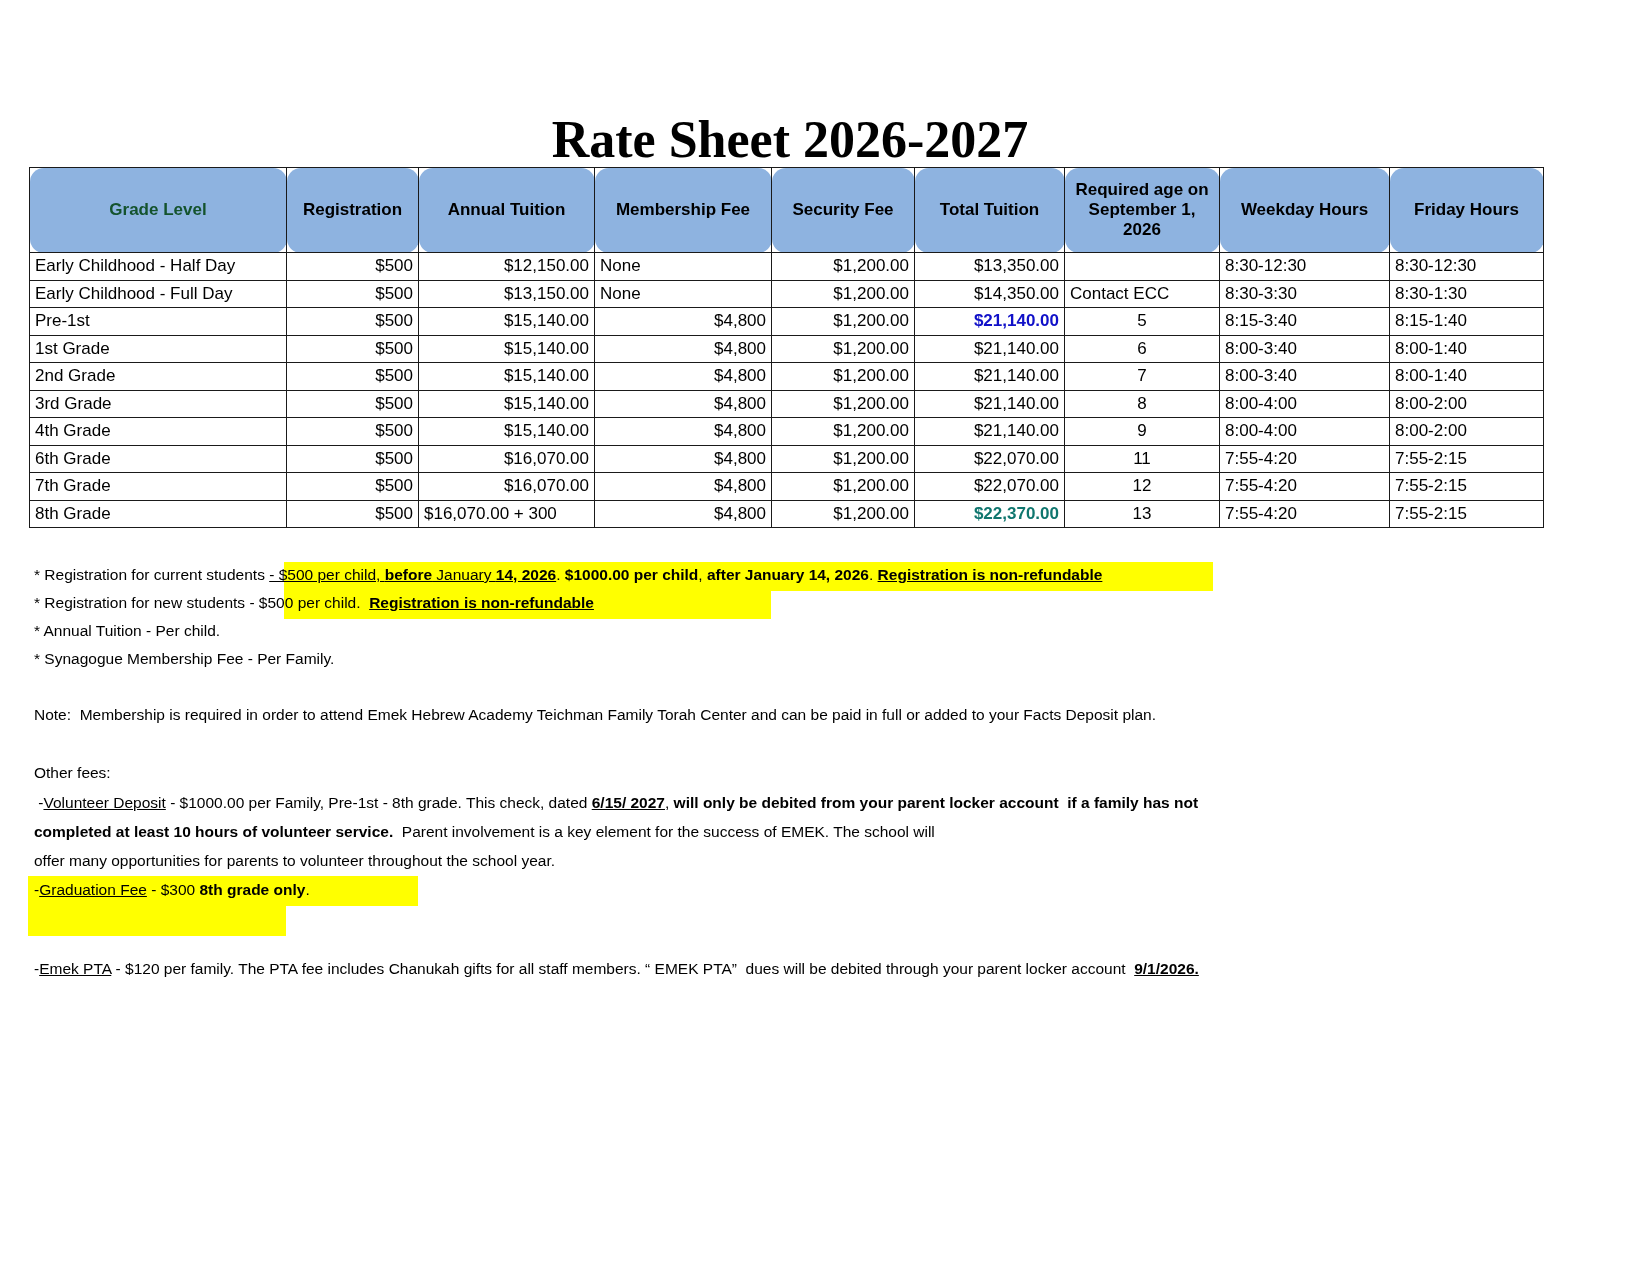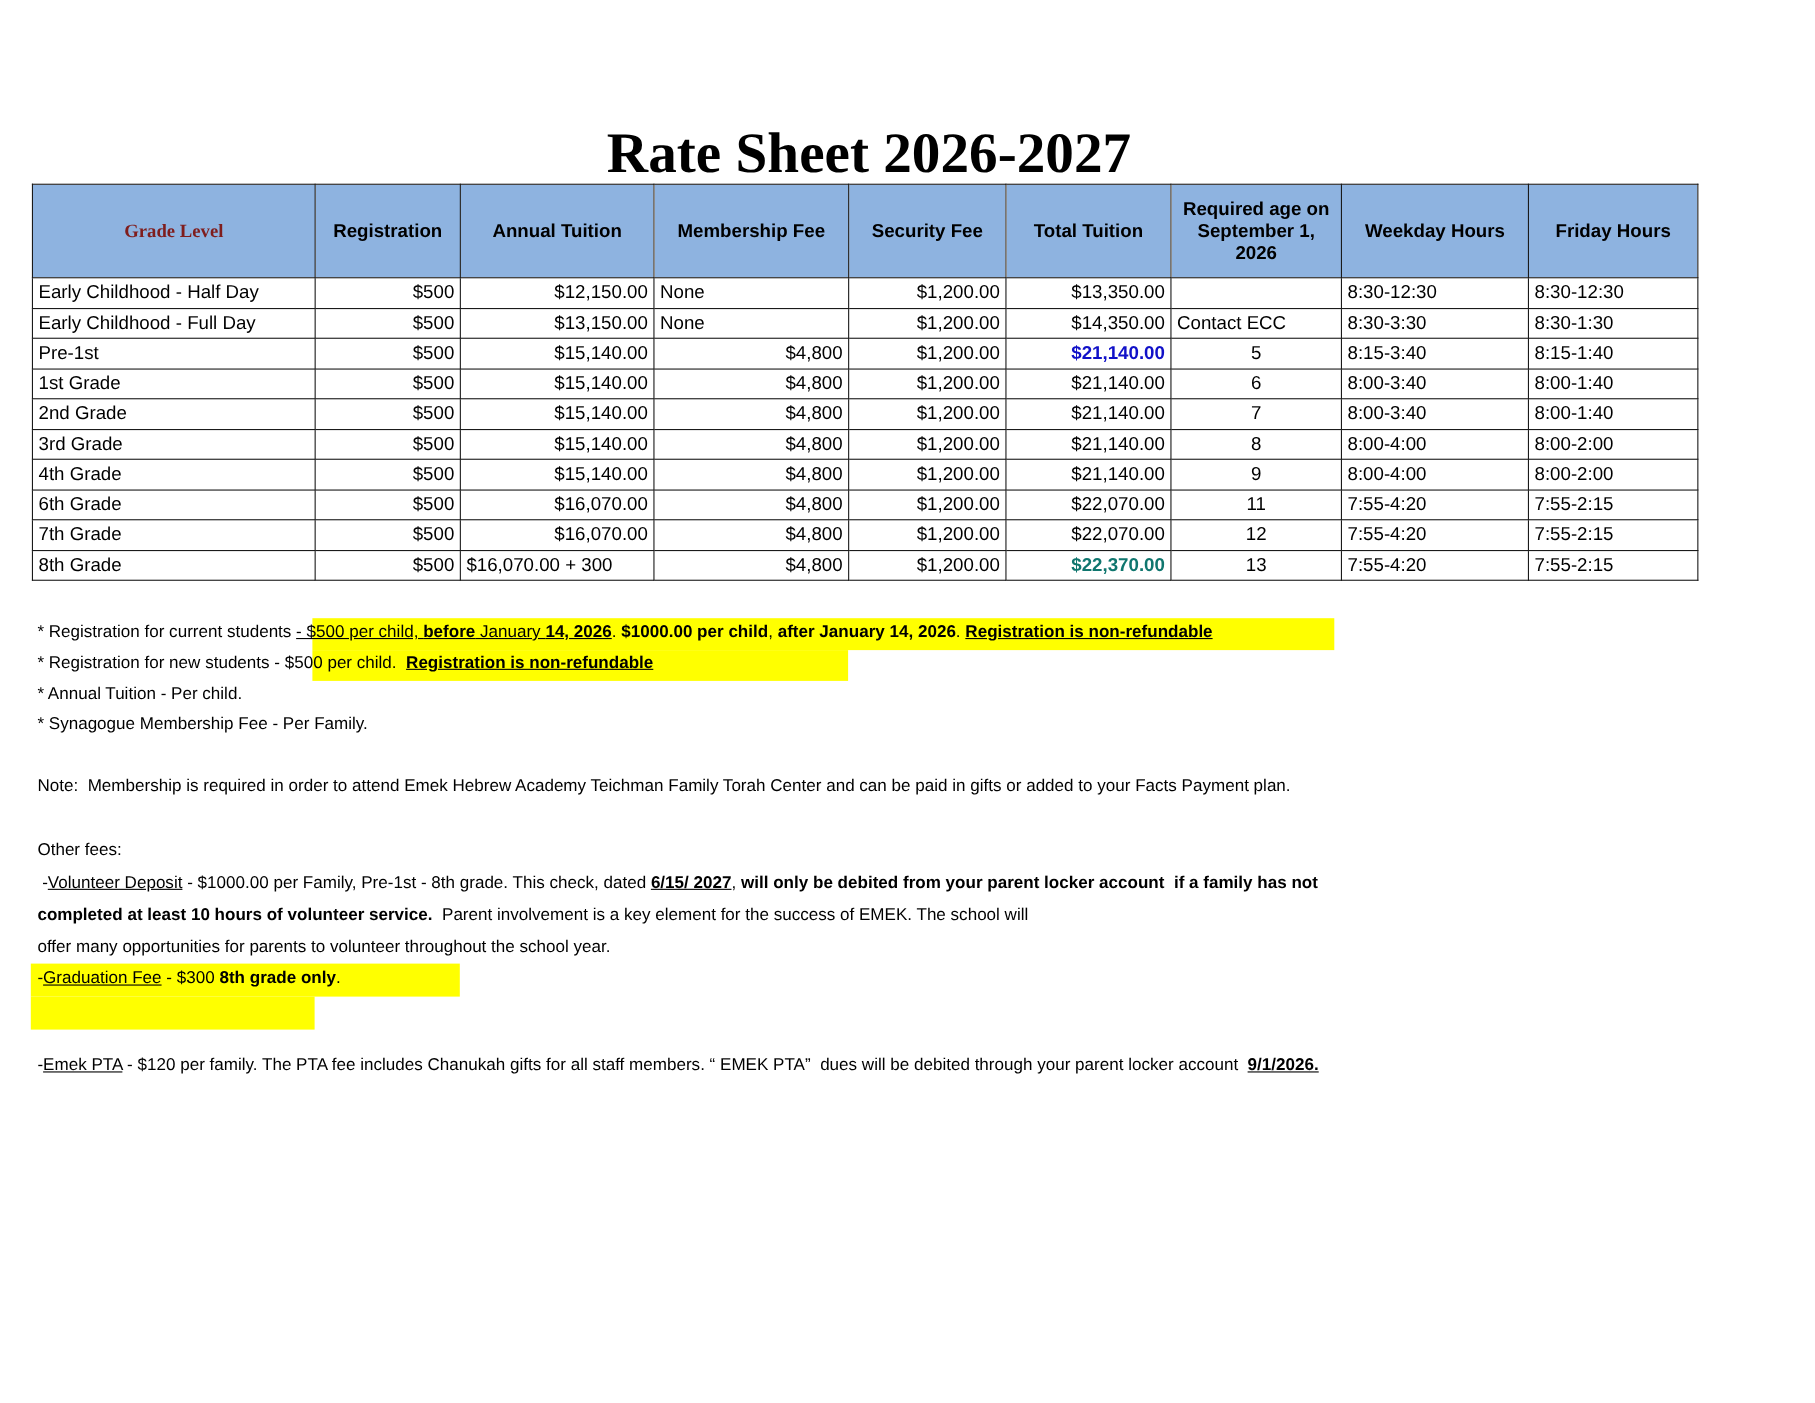--- a/index.html
+++ b/index.html
@@ -3,22 +3,22 @@
 <meta charset="utf-8">
 <style>
   html, body { margin: 0; padding: 0; background: #ffffff; }
   body { width: 1650px; height: 1275px; position: relative; overflow: hidden;
          font-family: "Liberation Sans", sans-serif; color: #000; }
   .title { position: absolute; left: 0; width: 1580px; top: 112px; text-align: center;
            font-family: "Liberation Serif", serif; font-weight: bold; font-size: 52px; line-height: 56px; }
   table.rates { position: absolute; left: 29px; top: 167px; border-collapse: collapse; table-layout: fixed;
                 font-size: 17px; }
   table.rates th, table.rates td { border: 1.5px solid #1a1a1a; padding: 0 5px; white-space: nowrap; overflow: hidden; }
-  table.rates th { background: #8eb3e0; font-weight: bold; text-align: center; height: 84px; line-height: 20px; white-space: normal; font-size: 17px; }
-  table.rates th.grade { color: #7f1d1d; font-family: Liberation Serif, serif; }
+  table.rates th { background: #8eb3e0; font-weight: bold; text-align: center; height: 84px; line-height: 20px; white-space: normal; font-size: 17px; border-radius: 14px; }
+  table.rates th.grade { color: #14532d; }
   table.rates td { height: 26.5px; line-height: 26px; }
   .l { text-align: left; } .r { text-align: right; } .c { text-align: center; }
   .blue { color: #1010c8; font-weight: bold; }
   .lightblue { color: #4f86d6; font-weight: bold; }
   .green { color: #0f766e; font-weight: bold; }
   .hl { position: absolute; background: #ffff00; z-index: 0; }
   .line { position: absolute; left: 34px; font-size: 15.5px; line-height: 22px; white-space: nowrap; z-index: 1; }
   .line b { font-weight: bold; }
   .u { text-decoration: underline; }
 </style>
@@ -172,19 +172,19 @@
 <div class="hl" style="left:28px; top:906px; width:258px; height:30px;"></div>
 
 <div class="line" style="top:564px;text-align:center;">
   <span>* Registration for current students </span><span class="u">- $500 per child, </span><b class="u">before</b><span class="u"> January </span><b class="u">14, 2026</b><span>. </span><b>$1000.00 per child</b><span>, </span><b>after January 14, 2026</b><span>. </span><b class="u">Registration is non-refundable </b>
 </div>
 <div class="line" style="top:592px;">
   <span style="white-space:pre">* Registration for new students - $500 per child.  </span><b class="u">Registration is non-refundable</b>
 </div>
 <div class="line" style="top:620px;">* Annual Tuition - Per child.</div>
 <div class="line" style="top:648px;">* Synagogue Membership Fee - Per Family.</div>
-<div class="line" style="top:704px; white-space:pre;">Note:  Membership is required in order to attend Emek Hebrew Academy Teichman Family Torah Center and can be paid in gifts or added to your Facts Payment plan.</div>
+<div class="line" style="top:704px; white-space:pre;">Note:  Membership is required in order to attend Emek Hebrew Academy Teichman Family Torah Center and can be paid in full or added to your Facts Deposit plan.</div>
 <div class="line" style="top:762px;">Other fees:</div>
 <div class="line" style="top:792px; white-space:pre;"><span> -</span><span class="u">Volunteer Deposit</span><span> - $1000.00 per Family, Pre-1st - 8th grade. This check, dated </span><b class="u">6/15/ 2027</b><span>, </span><b>will only be debited from your parent locker account  if a family has not</b></div>
 <div class="line" style="top:821px; white-space:pre;"><b>completed at least 10 hours of volunteer service.</b><span>  Parent involvement is a key element for the success of EMEK. The school will</span></div>
 <div class="line" style="top:850px;">offer many opportunities for parents to volunteer throughout the school year.</div>
 <div class="line" style="top:879px;"><span>-</span><span class="u">Graduation Fee</span><span style="white-space:pre"> - $300 </span><b>8th grade only</b><span>.</span></div>
 <div class="line" style="top:958px; white-space:pre;"><span>-</span><span class="u">Emek PTA</span><span> - $120 per family. The PTA fee includes Chanukah gifts for all staff members. “ EMEK PTA”  dues will be debited through your parent locker account  </span><b class="u">9/1/2026.</b></div>
 
 </body></html>

